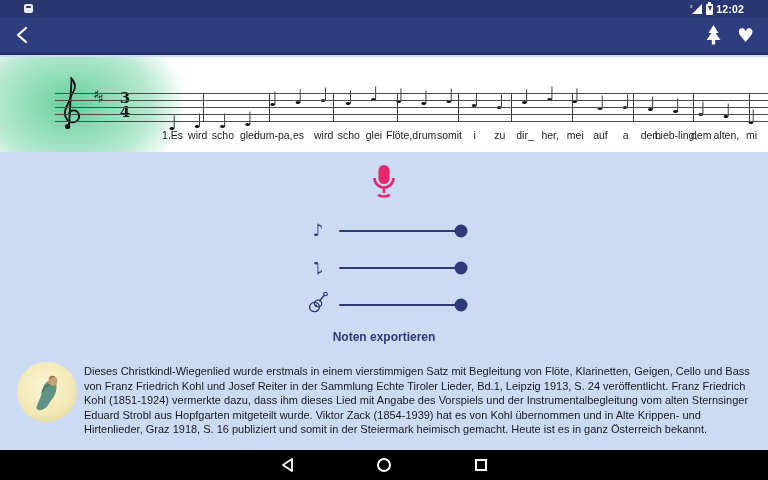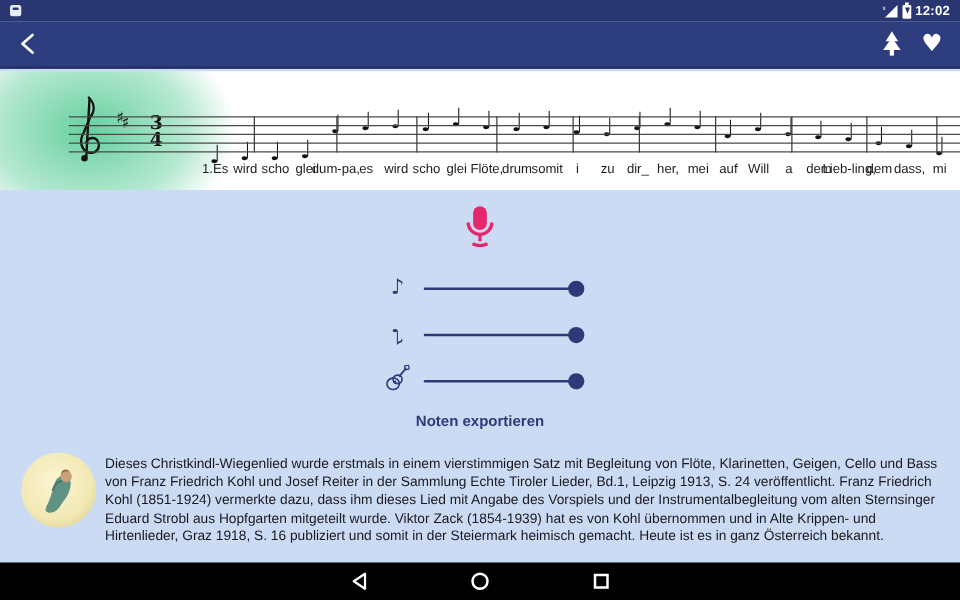--- a/index.html
+++ b/index.html
@@ -1,21 +1,21 @@
 <!DOCTYPE html>
 <html><head>
 <meta charset="utf-8">
 <style>
   * { margin:0; padding:0; box-sizing:border-box; }
   html,body { width:768px; height:480px; overflow:hidden; }
   body { font-family:"Liberation Sans", sans-serif; position:relative; background:#ccdbf4; }
 
   
   .status-bar { position:absolute; top:0; left:0; width:768px; height:17px; background:#293672;
-    display:flex; align-items:center; justify-content:space-between; padding:0 8px; z-index:30; }
+    display:flex; align-items:center; justify-content:space-between; padding:0 24px; z-index:30; }
   .sb-left { display:flex; align-items:center; gap:4px; }
   .sb-right { display:flex; align-items:center; gap:3px; }
   .notif-ic { width:9px; height:9px; background:#e8ecf7; border-radius:2px; position:relative; }
   .notif-ic::after { content:""; position:absolute; left:2px; top:2px; width:5px; height:2px; background:#293672; border-radius:1px; }
   .sb-time { color:#fff; font-size:10.5px; font-weight:bold; letter-spacing:.2px; }
   .battery { width:7px; height:11px; background:#fff; border-radius:1px; position:relative; margin-top:1px; }
   .battery::before { content:""; position:absolute; top:-2px; left:2px; width:3px; height:2px; background:#fff; }
   .battery .bolt { position:absolute; left:1.5px; top:2px; width:0; height:0;
     border-left:2px solid transparent; border-right:2px solid transparent; border-top:5px solid #293672; }
 
@@ -187,42 +187,38 @@
         </div>
         <div class="ncol">
           <span class="note" style="top: 29px;">♩</span>
           <span class="lyric">mei</span>
         </div>
         <div class="ncol">
           <span class="note" style="top: 36px;">♩</span>
           <span class="lyric">auf</span>
         </div>
         <div class="ncol">
-          <span class="note" style="top: 31px;">♩</span>
-          <span class="lyric">Will</span>
-        </div>
-        <div class="ncol">
           <span class="note" style="top: 35px;">♩</span>
           <span class="lyric">a</span>
         </div>
         <div class="ncol">
           <span class="note" style="top: 37px;">♩</span>
           <span class="lyric">dem</span>
         </div>
         <div class="ncol">
           <span class="note" style="top: 39px;">♩</span>
           <span class="lyric">Lieb-ling,</span>
         </div>
         <div class="ncol">
           <span class="note" style="top: 42px;">♩</span>
           <span class="lyric">dem</span>
         </div>
         <div class="ncol">
           <span class="note" style="top: 44px;">♩</span>
-          <span class="lyric">dass,</span>
+          <span class="lyric">alten,</span>
         </div>
         <div class="ncol">
           <span class="note" style="top: 50px;">♩</span>
           <span class="lyric">mi</span>
         </div>
       </div>
   <div class="staff-line" style="top: 36px;"></div>
       <div class="staff-line" style="top: 43px;"></div>
       <div class="staff-line" style="top: 50px;"></div>
       <div class="staff-line" style="top: 57px;"></div>

